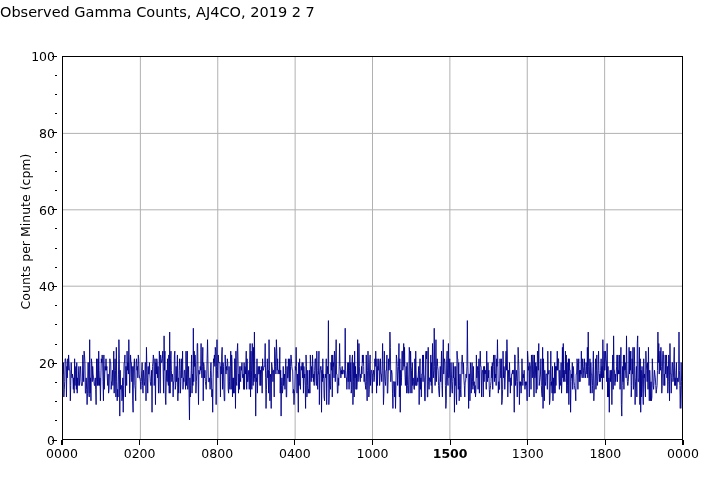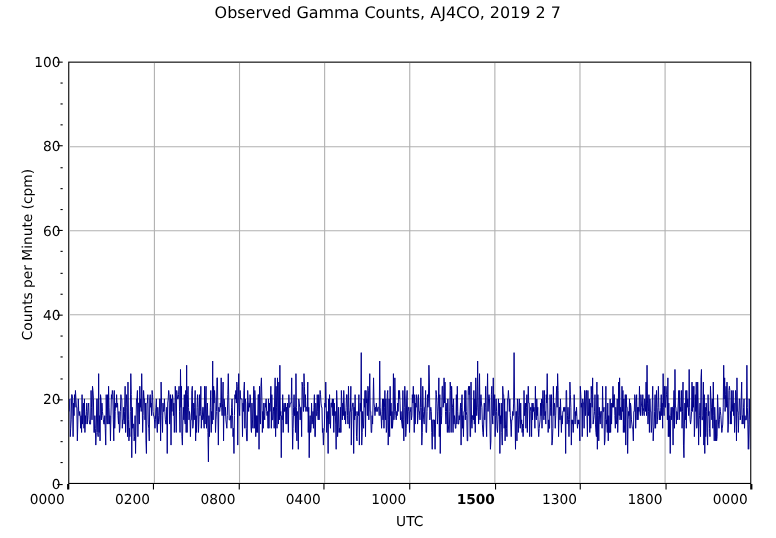--- a/index.html
+++ b/index.html
@@ -13,21 +13,20 @@
     height: 489px;
     background: #ffffff;
     font-family: "DejaVu Sans", sans-serif;
     overflow: hidden;
   }
   #chart-title {
     position: absolute;
     left: 0;
     top: 4px;
     width: 705px;
-    text-align: center;
     font-size: 14.5px;
     color: #000000;
     white-space: pre;
   }
   #chart-subtitle {
     position: absolute;
     left: 0;
     top: 30px;
     width: 705px;
     text-align: center;
@@ -70,20 +69,21 @@
     left: 0px;
     top: 56px;
     width: 55px;
     height: 384px;
   }
   .xtick {
     position: absolute;
     top: 0;
     width: 70px;
     margin-left: -35px;
+    text-align: center;
     font-size: 12.5px;
     color: #000000;
     white-space: pre;
   }
   #xtick-layer {
     position: absolute;
     left: 62px;
     top: 446px;
     width: 621px;
     height: 20px;
@@ -183,16 +183,15 @@
       <div class="xtick" style="left: 388.125px; font-weight: bold;">1500</div>
       <div class="tick-mark" style="left: 387.525px; top: -6px; width: 1.2px; height: 5px;"></div>
       <div class="xtick" style="left: 465.75px;">1300</div>
       <div class="tick-mark" style="left: 465.15px; top: -6px; width: 1.2px; height: 5px;"></div>
       <div class="xtick" style="left: 543.375px;">1800</div>
       <div class="tick-mark" style="left: 542.775px; top: -6px; width: 1.2px; height: 5px;"></div>
       <div class="xtick" style="left: 621px;">0000</div>
       <div class="tick-mark" style="left: 620.4px; top: -6px; width: 1.2px; height: 5px;"></div>
     </div>
 
-  <div id="xlabel">UTC</div>
   <div id="ylabel">Counts per Minute (cpm)</div>
 
 </div>
 
 </body></html>

